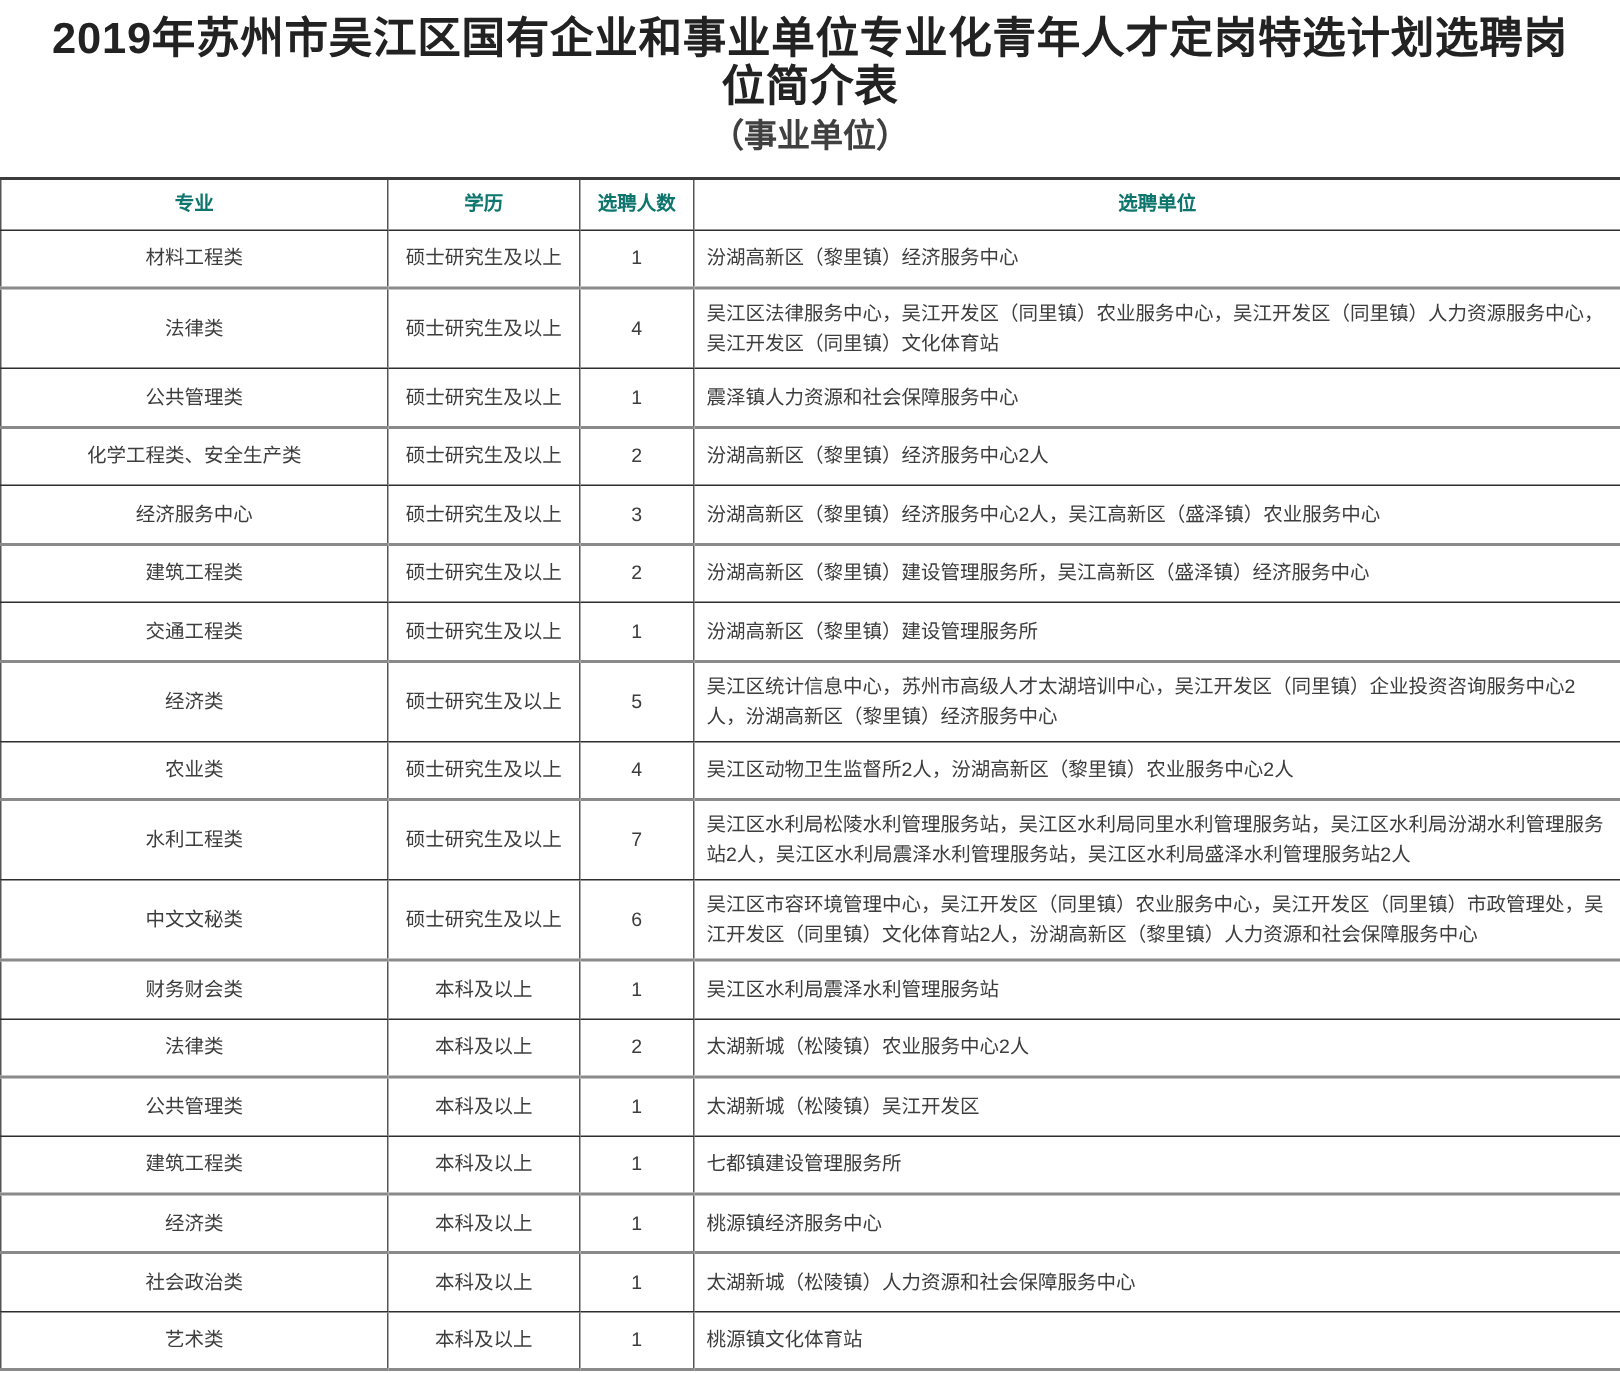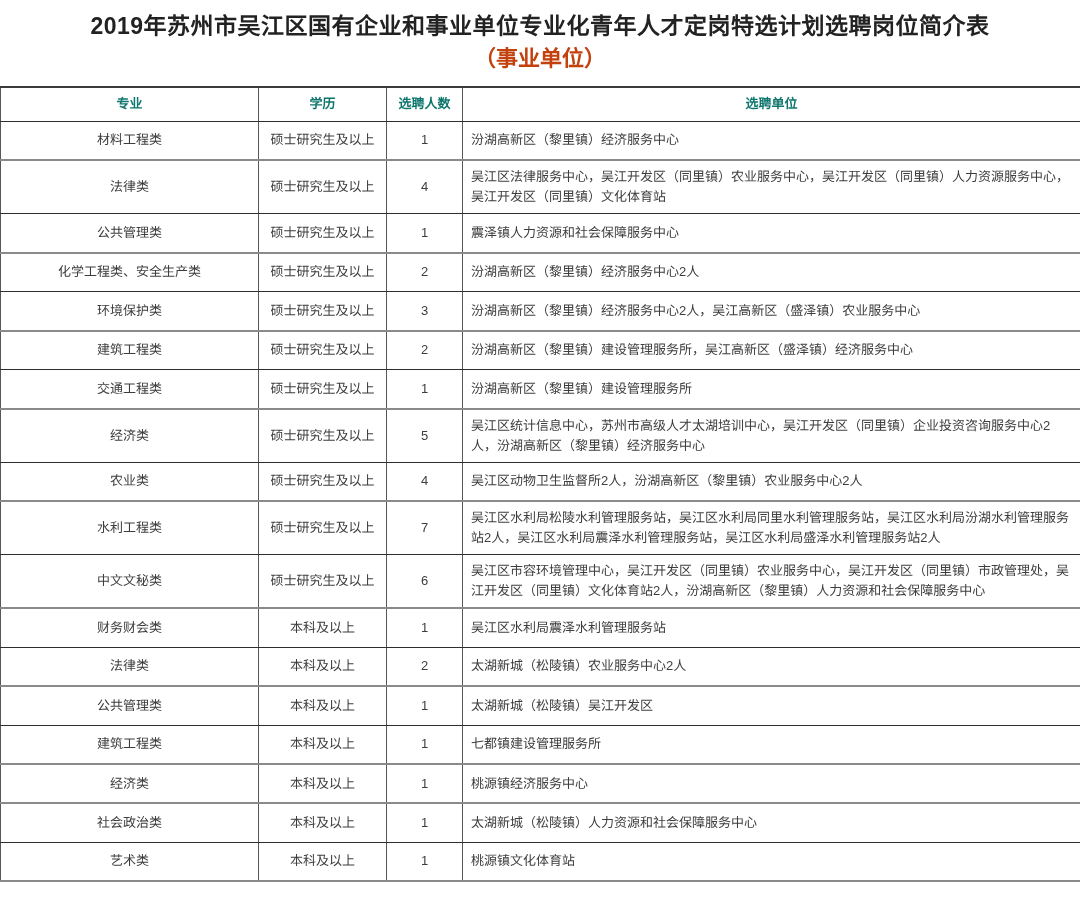--- a/index.html
+++ b/index.html
@@ -12,30 +12,30 @@
     width: 1080px;
     height: 915px;
     background: #ffffff;
     overflow: hidden;
   }
   .title-block {
     padding: 10px 24px 12px 24px;
     text-align: center;
   }
   .title-line1 {
-    font-size: 23px;
+    font-size: 29px;
     font-weight: bold;
     color: #222222;
     line-height: 32px;
     letter-spacing: 0.5px;
   }
   .title-line2 {
     font-size: 22px;
     font-weight: bold;
-    color: #c2410c;
+    color: #404040;
     line-height: 30px;
     margin-top: 2px;
   }
   table.job-table {
     width: 1080px;
     border-collapse: collapse;
     table-layout: fixed;
     border-top: 2px solid #3c3c3c;
     border-left: 1px solid #6a6a6a;
     border-right: 1px solid #9a9a9a;
@@ -114,21 +114,21 @@
         <td class="c-count">1</td>
         <td class="c-units">震泽镇人力资源和社会保障服务中心</td>
       </tr>
       <tr>
         <td class="c-major">化学工程类、安全生产类</td>
         <td class="c-degree">硕士研究生及以上</td>
         <td class="c-count">2</td>
         <td class="c-units">汾湖高新区（黎里镇）经济服务中心2人</td>
       </tr>
       <tr class="alt-sep">
-        <td class="c-major">环境保护类</td>
+        <td class="c-major">经济服务中心</td>
         <td class="c-degree">硕士研究生及以上</td>
         <td class="c-count">3</td>
         <td class="c-units">汾湖高新区（黎里镇）经济服务中心2人，吴江高新区（盛泽镇）农业服务中心</td>
       </tr>
       <tr>
         <td class="c-major">建筑工程类</td>
         <td class="c-degree">硕士研究生及以上</td>
         <td class="c-count">2</td>
         <td class="c-units">汾湖高新区（黎里镇）建设管理服务所，吴江高新区（盛泽镇）经济服务中心</td>
       </tr>

